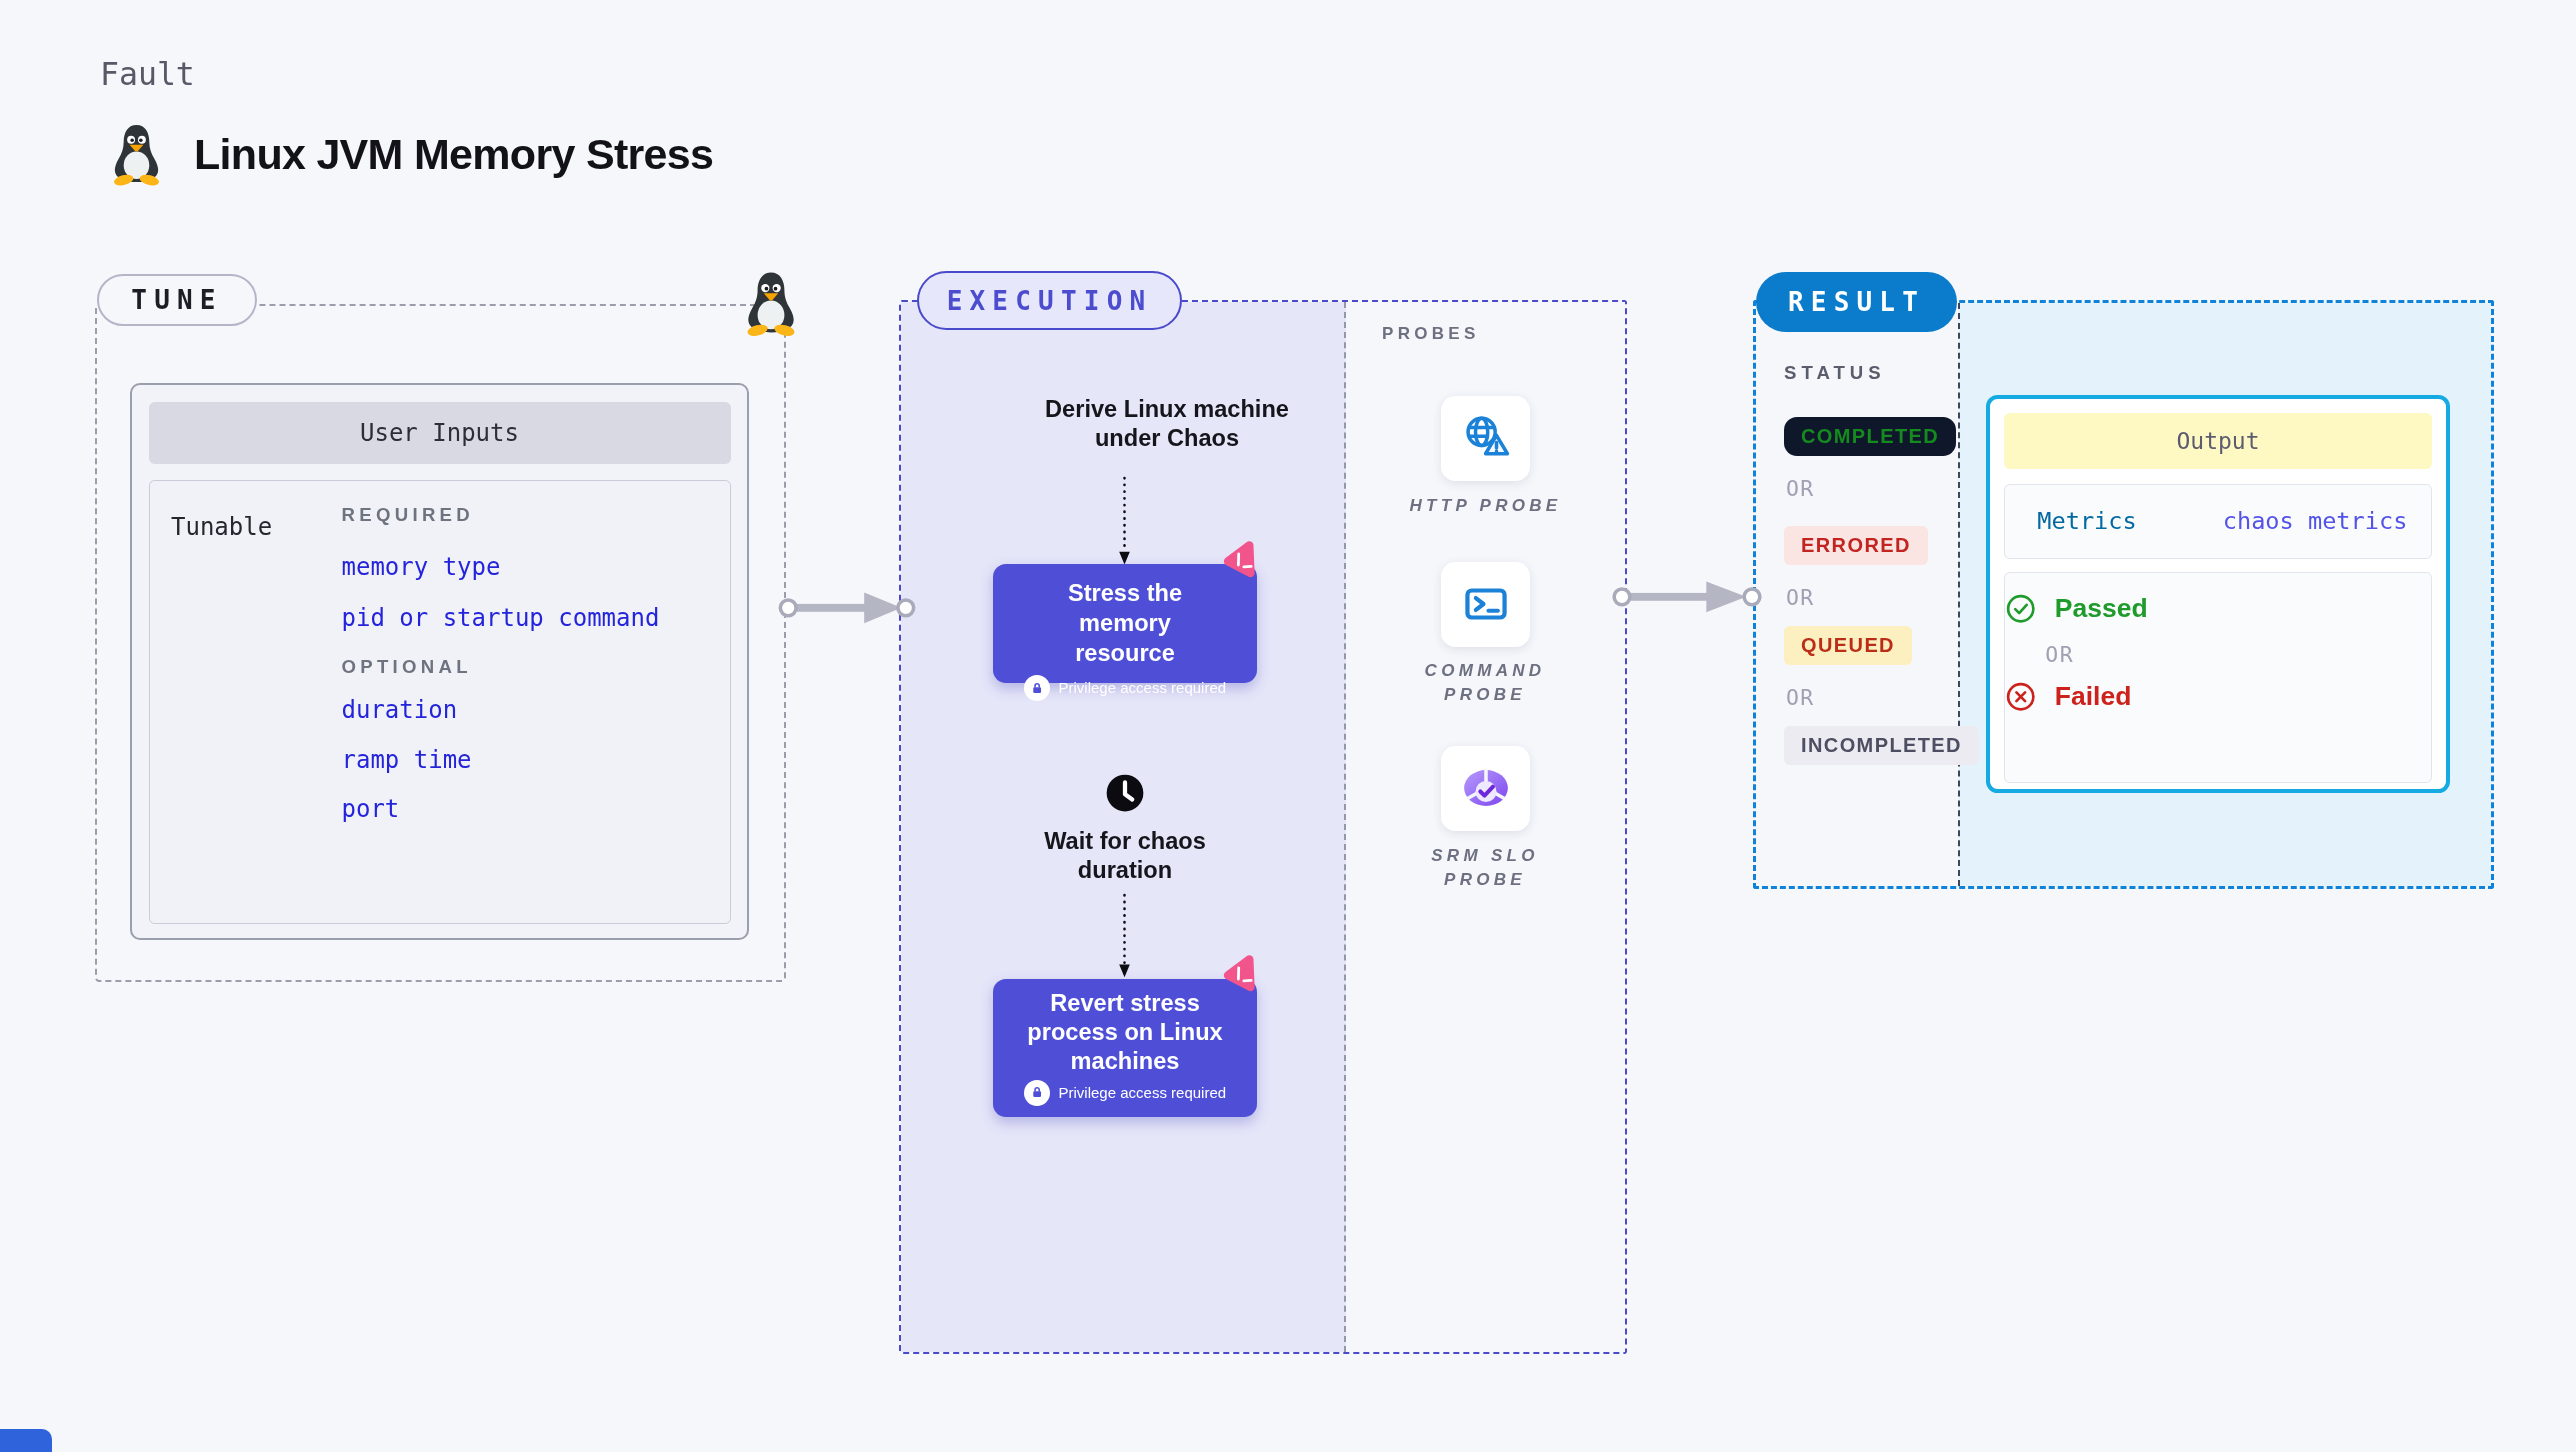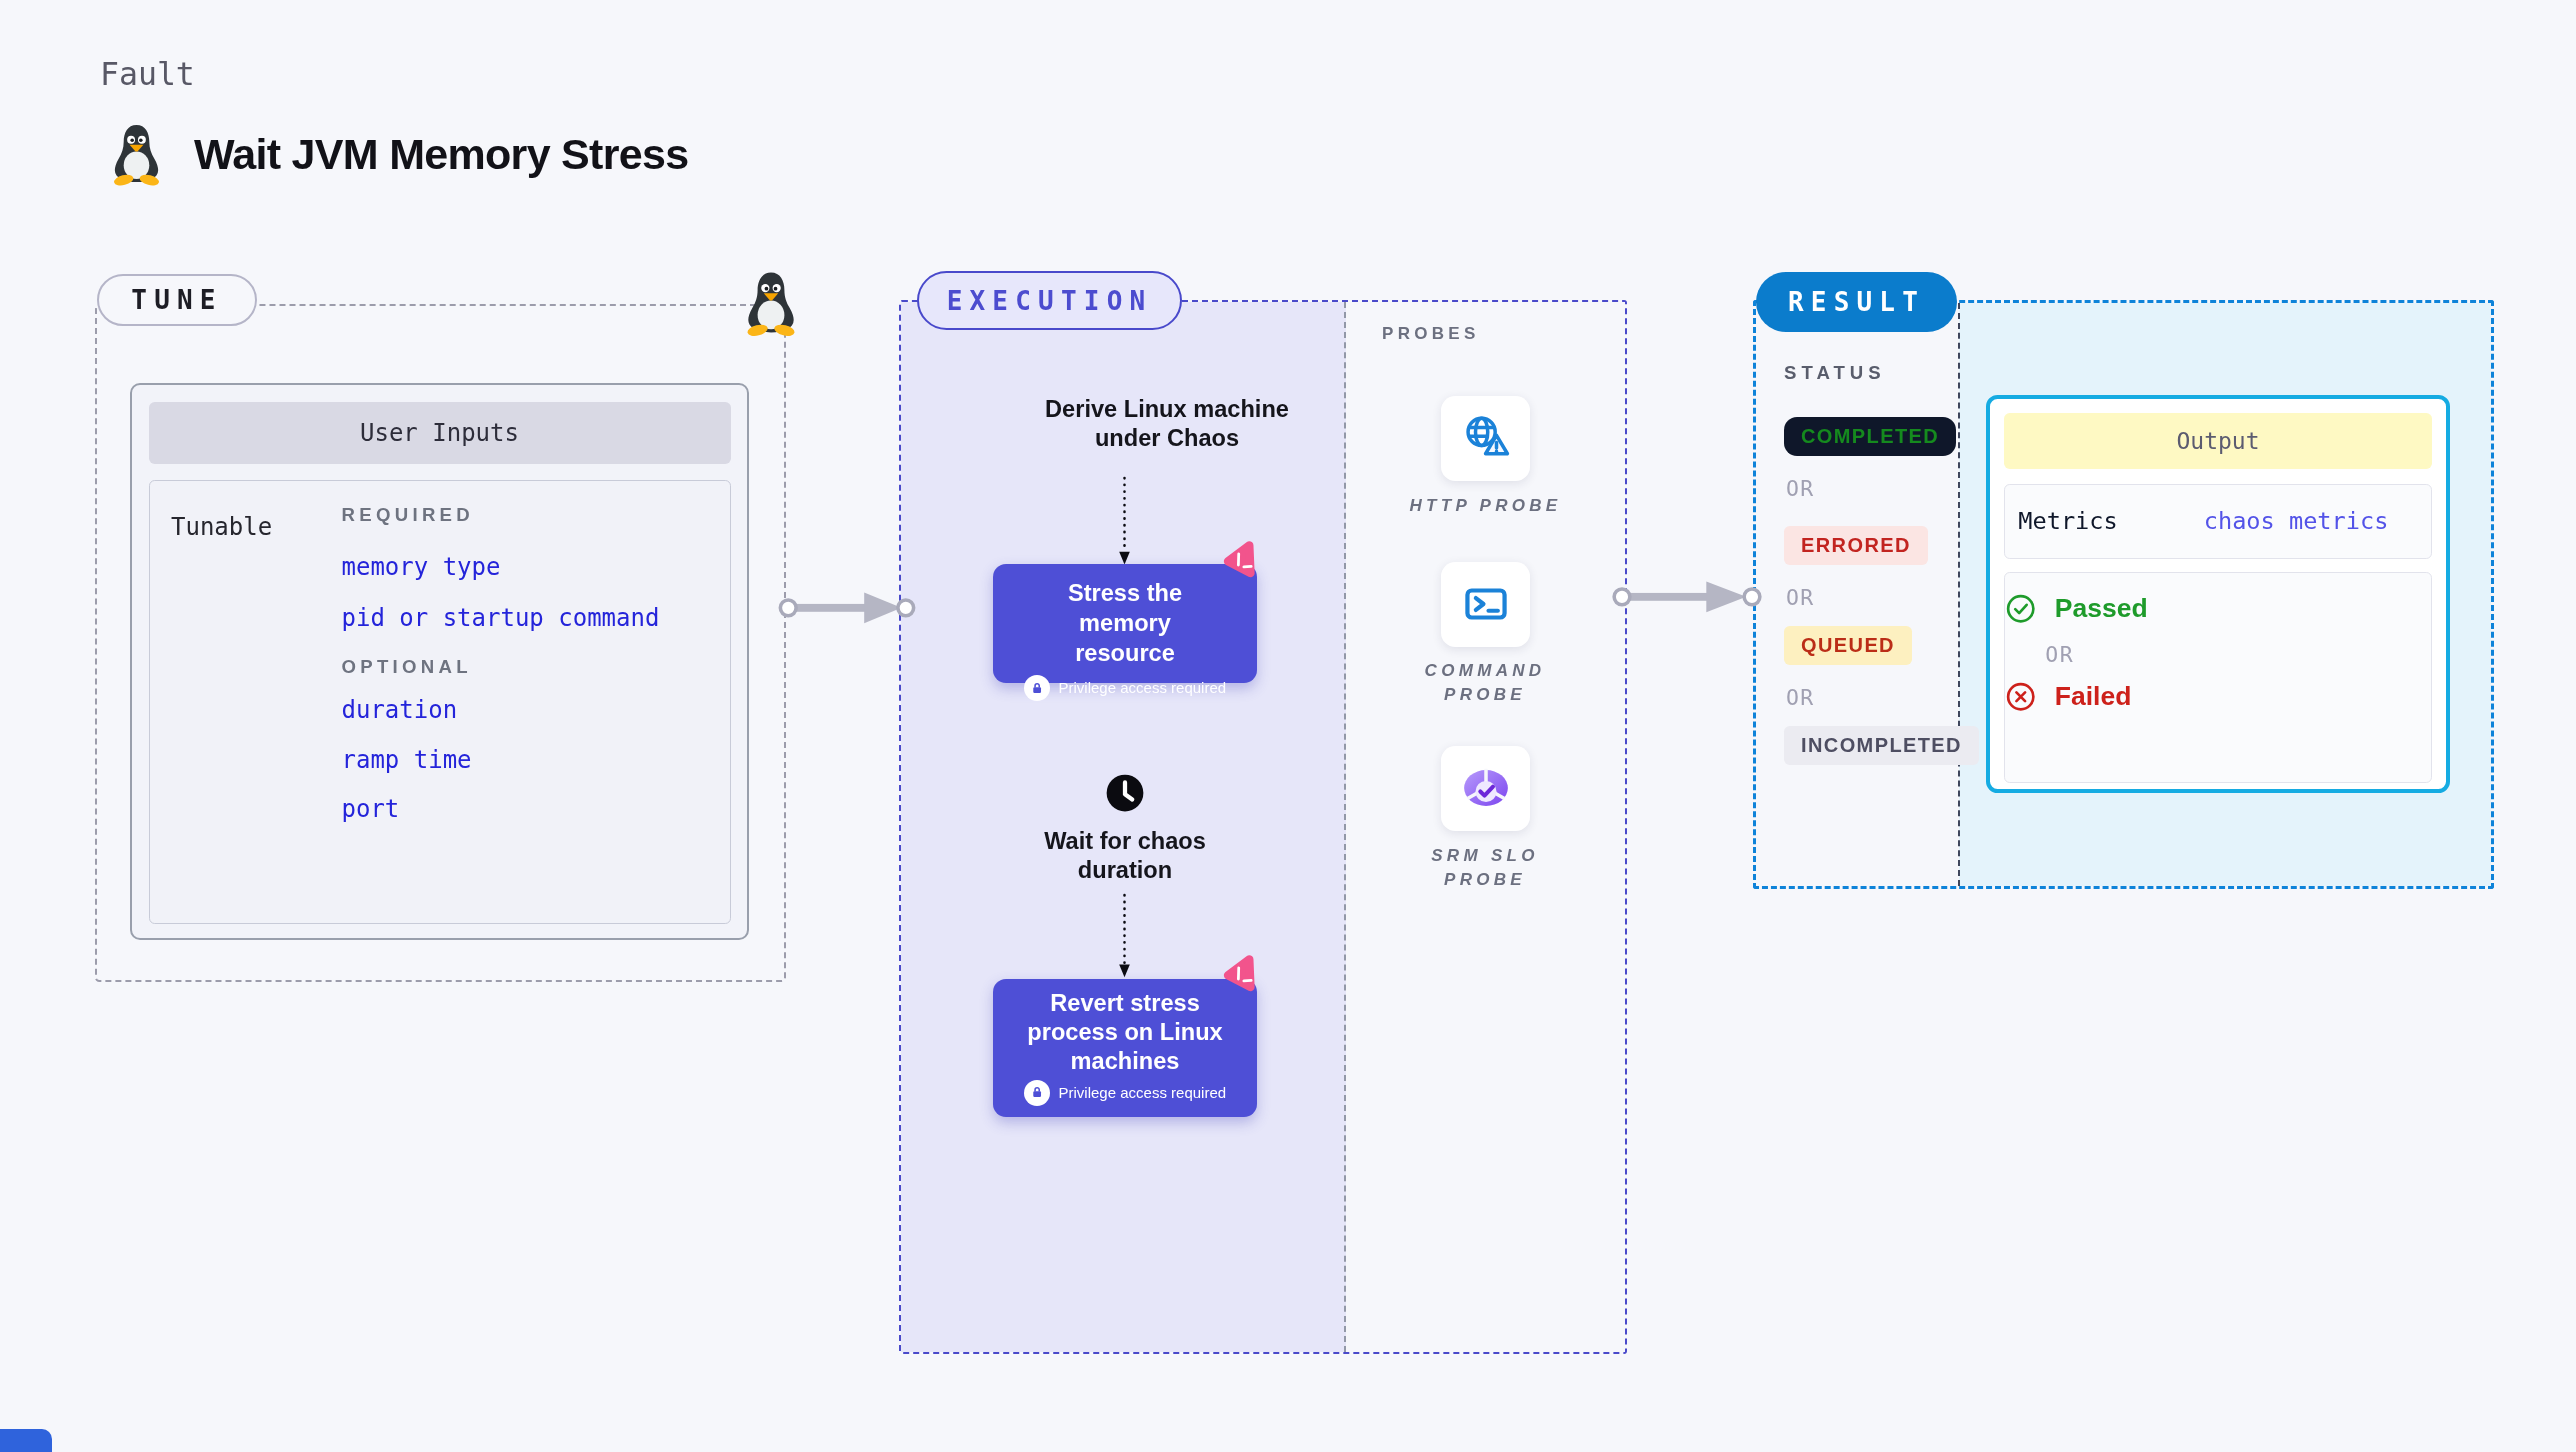--- a/index.html
+++ b/index.html
@@ -72,21 +72,21 @@
   .badge-errored { background:#fbe5e3; color:#c22420; }
   .badge-queued { background:#fdf0c0; color:#bb2d17; }
   .badge-incompleted { background:#ebebf1; color:#4e4e62; }
   .or-text { font-size:21.5px; color:#a0a0b2; letter-spacing:1.4px; z-index:4; }
   .status-or { left:1786px; }
 
   .output-card { left:1986px; top:395px; width:464px; height:398px; background:#ffffff; border:4.3px solid #15abe2; border-radius:11.5px; padding:14.3px; z-index:4; }
   .output-header { width:100%; height:56px; background:#fef9c3; border-radius:5.7px; display:flex; align-items:center; justify-content:center; font-size:23px; color:#5c5c70; }
   .output-row { width:100%; background:#fafbfd; border:1.4px solid #e2e3ec; border-radius:5.7px; }
   .row-metrics { margin-top:14.3px; height:75px; display:flex; align-items:center; }
-  .metrics-label { margin-left:13px; font-size:23.6px; color:#0f172a; }
+  .metrics-label { margin-left:32px; font-size:23.6px; color:#0369a1; }
   .metrics-value { margin-left:86px; font-size:23.6px; color:#5353e8; cursor:pointer; }
   .row-probe { margin-top:13px; height:211px; display:flex; }
   .probe-results-label { width:161px; padding:27px 0 0 21.5px; font-size:23.6px; line-height:33px; color:#3a3a44; }
   .probe-results-values { padding-top:20px; }
   .pf-row { display:flex; align-items:flex-start; gap:18px; }
   .passed-text { font-size:26.5px; font-weight:800; color:#1e9b2b; }
   .failed-text { font-size:26.5px; font-weight:800; color:#cd211b; }
   .output-or { margin:15.8px 0 14.3px 40px; }
 
   .partial-bottom-element { left:0; top:1429px; width:52px; height:23px; background:#2f63dc; border-top-right-radius:10px; }
@@ -103,21 +103,21 @@
       <ellipse cx="32" cy="45" rx="13" ry="14" fill="#eef1f2"></ellipse>
       <circle cx="26.5" cy="19" r="4" fill="#fff"></circle>
         <circle cx="37.5" cy="19" r="4" fill="#fff"></circle>
       <circle cx="27.6" cy="19.6" r="1.8" fill="#1c1f22"></circle>
         <circle cx="36.4" cy="19.6" r="1.8" fill="#1c1f22"></circle>
       <path d="M25 24h14l-6 7h-2z" fill="#f7a400"></path>
       <ellipse cx="19" cy="60" rx="10" ry="5" fill="#fbb517" transform="rotate(-14 19 60)"></ellipse>
       <ellipse cx="45" cy="60" rx="10" ry="5" fill="#fbb517" transform="rotate(14 45 60)"></ellipse>
     </svg>
   </span>
-  <span class="page-title">Wait JVM Memory Stress</span>
+  <span class="page-title">Linux JVM Memory Stress</span>
 </div>
 
 <div class="abs tune-box"></div>
 <div class="abs pill mono tune-pill">TUNE</div>
 
 <div class="abs tux-tune">
   <svg width="66" height="69" viewBox="0 0 64 66">
     <path d="M32 4c-9 0-13 8-13 17 0 7-2 12-5 17-3 5-4 9-4 12 0 8 10 12 22 12s22-4 22-12c0-3-1-7-4-12-3-5-5-10-5-17 0-9-4-17-13-17z" fill="#2e3438"></path>
     <ellipse cx="32" cy="45" rx="13" ry="14" fill="#eef1f2"></ellipse>
     <circle cx="26.5" cy="19" r="4" fill="#fff"></circle>

